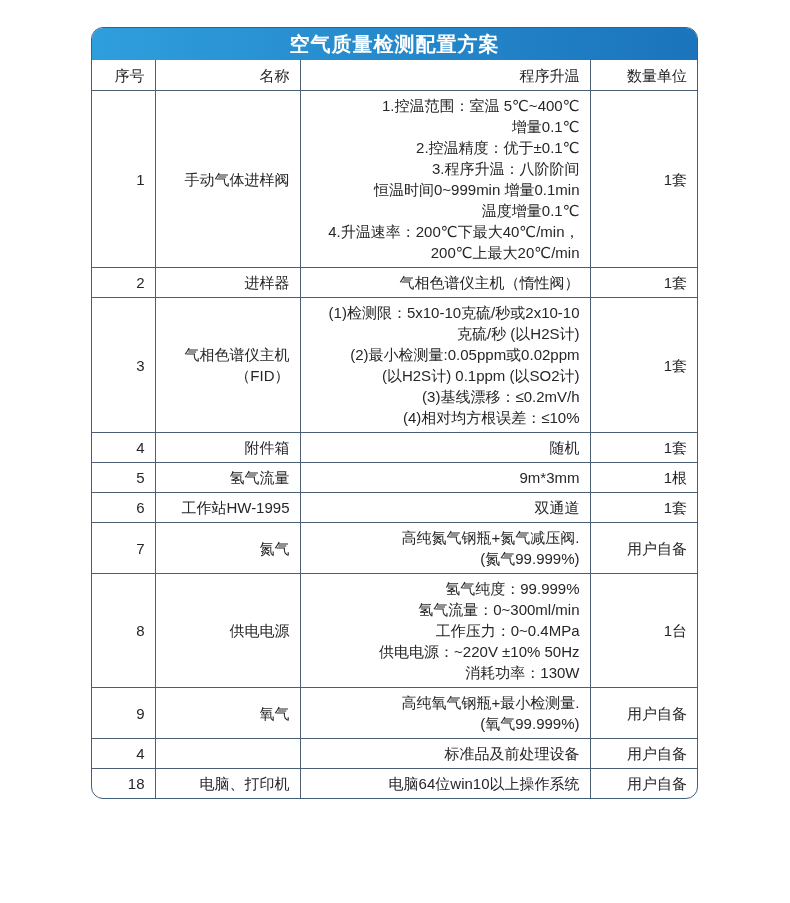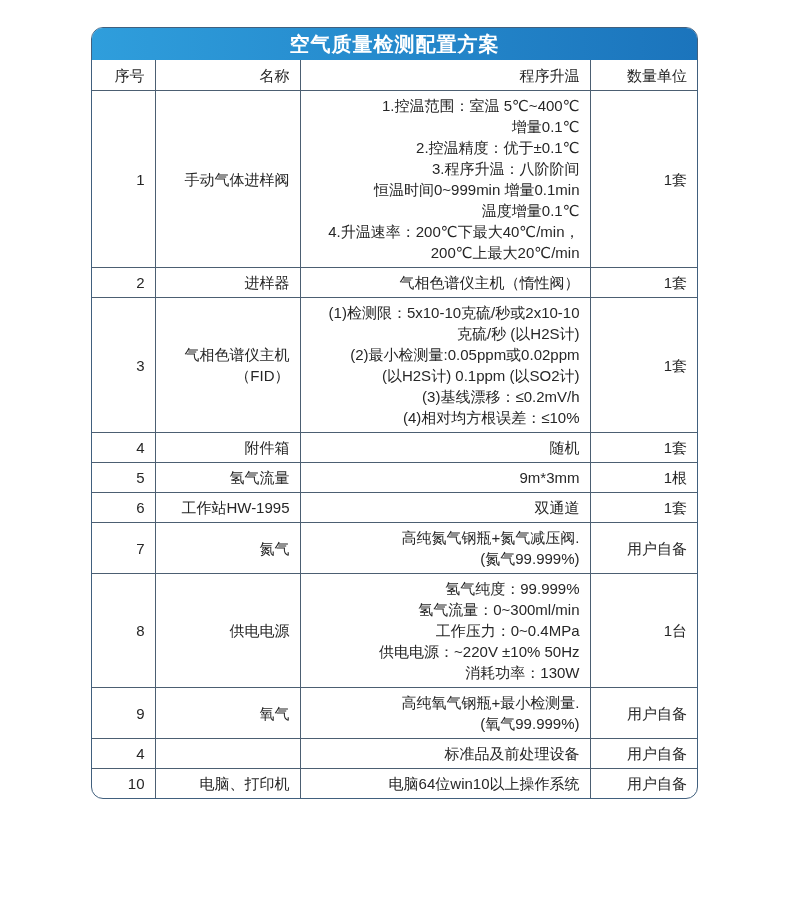--- a/index.html
+++ b/index.html
@@ -168,21 +168,21 @@
 (氧气99.999%)</td>
           <td class="c-qty">用户自备</td>
         </tr>
         <tr>
           <td class="c-no">4</td>
           <td></td>
           <td class="spec">标准品及前处理设备</td>
           <td class="c-qty">用户自备</td>
         </tr>
         <tr>
-          <td class="c-no">10</td>
+          <td class="c-no">18</td>
           <td>电脑、打印机</td>
           <td class="spec">电脑64位win10以上操作系统</td>
           <td class="c-qty">用户自备</td>
         </tr>
       </tbody>
     </table>
 
   </div>
 </div>
 

